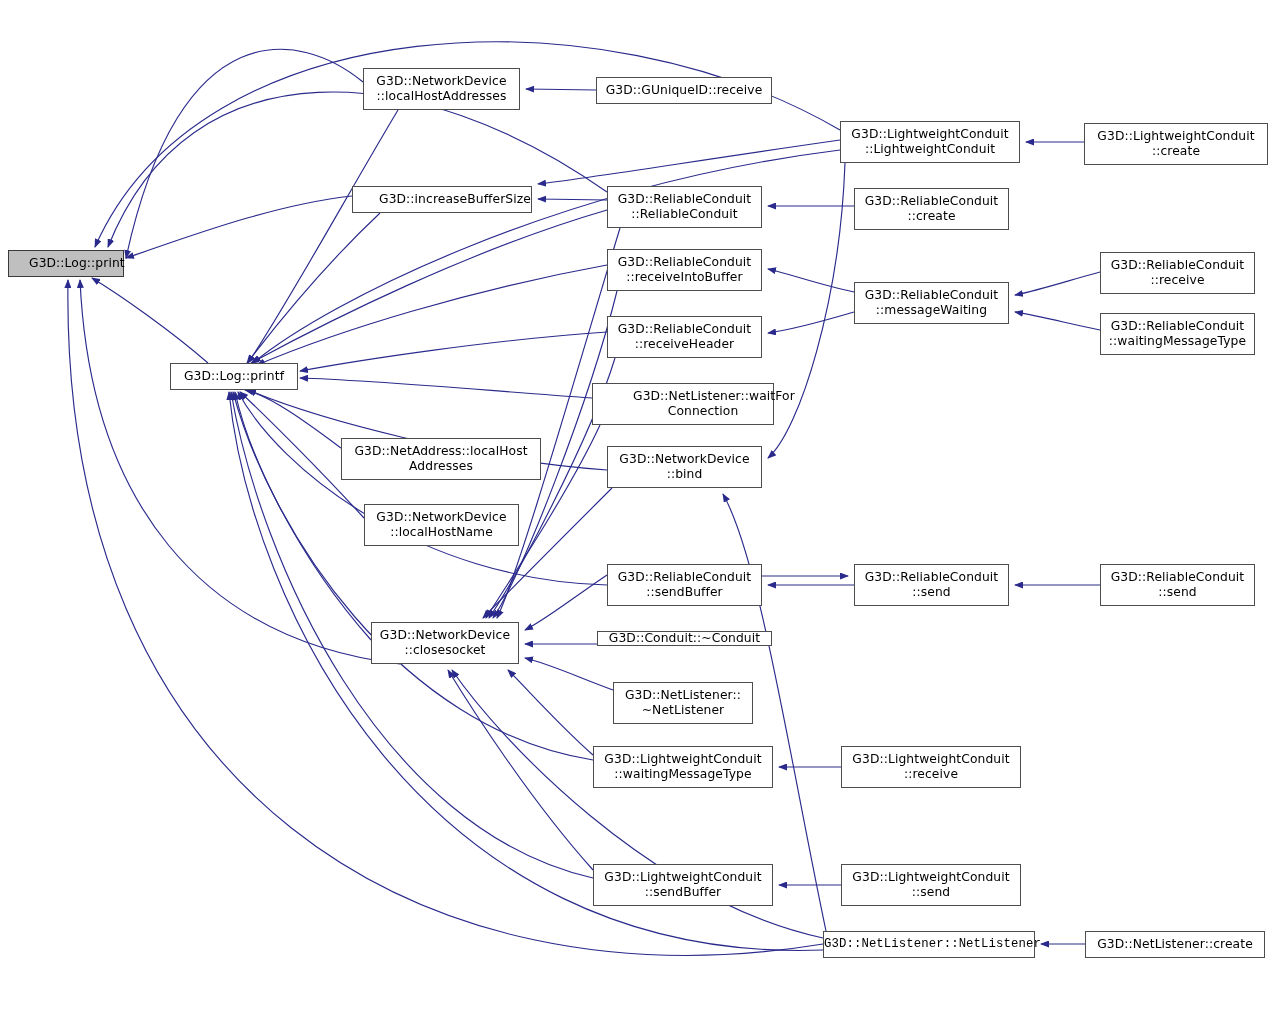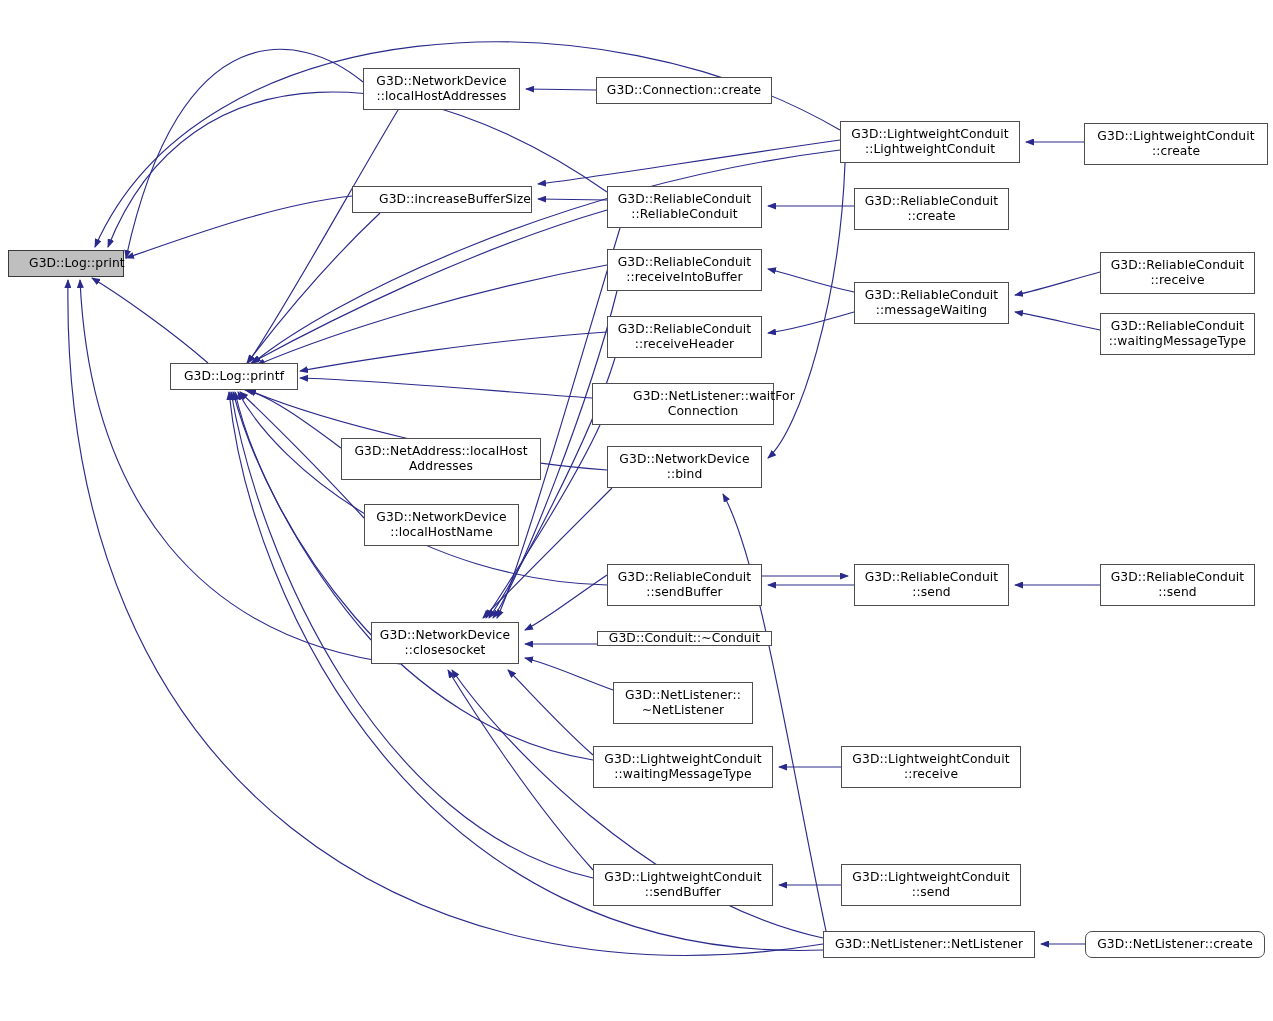--- a/index.html
+++ b/index.html
@@ -108,21 +108,21 @@
         <path d="M 841,767 L 779,767" fill="none" stroke="#2a2a8c" stroke-width="1.15" marker-end="url(#arrowhead)"></path>
         <path d="M 841,885 L 779,885" fill="none" stroke="#2a2a8c" stroke-width="1.15" marker-end="url(#arrowhead)"></path>
         <path d="M 1085,944 L 1041,944" fill="none" stroke="#2a2a8c" stroke-width="1.15" marker-end="url(#arrowhead)"></path>
       </g>
   </svg>
   <div id="nodes-layer">
       <div class="node highlight" style="left: 8px; top: 250px; width: 116px; height: 27px; padding-left: 20px;"><span class="node-label">G3D::Log::print</span></div>
       <div class="node" style="left: 170px; top: 363px; width: 128px; height: 27px; justify-content: center;"><span class="node-label">G3D::Log::printf</span></div>
       <div class="node" style="left: 363px; top: 68px; width: 157px; height: 42px;"><span class="node-label">G3D::NetworkDevice
 ::localHostAddresses</span></div>
-      <div class="node" style="left: 596px; top: 77px; width: 176px; height: 27px;"><span class="node-label">G3D::Connection::create</span></div>
+      <div class="node" style="left: 596px; top: 77px; width: 176px; height: 27px;"><span class="node-label">G3D::GUniqueID::receive</span></div>
       <div class="node" style="left: 352px; top: 186px; width: 180px; height: 27px; padding-left: 26px;"><span class="node-label">G3D::increaseBufferSize</span></div>
       <div class="node" style="left: 607px; top: 186px; width: 155px; height: 42px;"><span class="node-label">G3D::ReliableConduit
 ::ReliableConduit</span></div>
       <div class="node" style="left: 840px; top: 121px; width: 180px; height: 42px;"><span class="node-label">G3D::LightweightConduit
 ::LightweightConduit</span></div>
       <div class="node" style="left: 1084px; top: 123px; width: 184px; height: 42px;"><span class="node-label">G3D::LightweightConduit
 ::create</span></div>
       <div class="node" style="left: 854px; top: 188px; width: 155px; height: 42px;"><span class="node-label">G3D::ReliableConduit
 ::create</span></div>
       <div class="node" style="left: 607px; top: 249px; width: 155px; height: 42px;"><span class="node-label">G3D::ReliableConduit
@@ -155,16 +155,16 @@
       <div class="node" style="left: 613px; top: 682px; width: 140px; height: 42px;"><span class="node-label">G3D::NetListener::
 ~NetListener</span></div>
       <div class="node" style="left: 593px; top: 746px; width: 180px; height: 42px;"><span class="node-label">G3D::LightweightConduit
 ::waitingMessageType</span></div>
       <div class="node" style="left: 841px; top: 746px; width: 180px; height: 42px;"><span class="node-label">G3D::LightweightConduit
 ::receive</span></div>
       <div class="node" style="left: 593px; top: 864px; width: 180px; height: 42px;"><span class="node-label">G3D::LightweightConduit
 ::sendBuffer</span></div>
       <div class="node" style="left: 841px; top: 864px; width: 180px; height: 42px;"><span class="node-label">G3D::LightweightConduit
 ::send</span></div>
-      <div class="node" style="left: 823px; top: 931px; width: 212px; height: 27px;"><span class="node-label">G3D::NetListener::NetListener</span></div>
-      <div class="node" style="left: 1085px; top: 931px; width: 180px; height: 27px; border-radius: 7px;"><span class="node-label">G3D::NetListener::create</span></div>
+      <div class="node" style="left: 823px; top: 931px; width: 212px; height: 27px; font-family: Liberation Mono, monospace;"><span class="node-label">G3D::NetListener::NetListener</span></div>
+      <div class="node" style="left: 1085px; top: 931px; width: 180px; height: 27px;"><span class="node-label">G3D::NetListener::create</span></div>
     </div>
 </div>
 
 </body></html>

